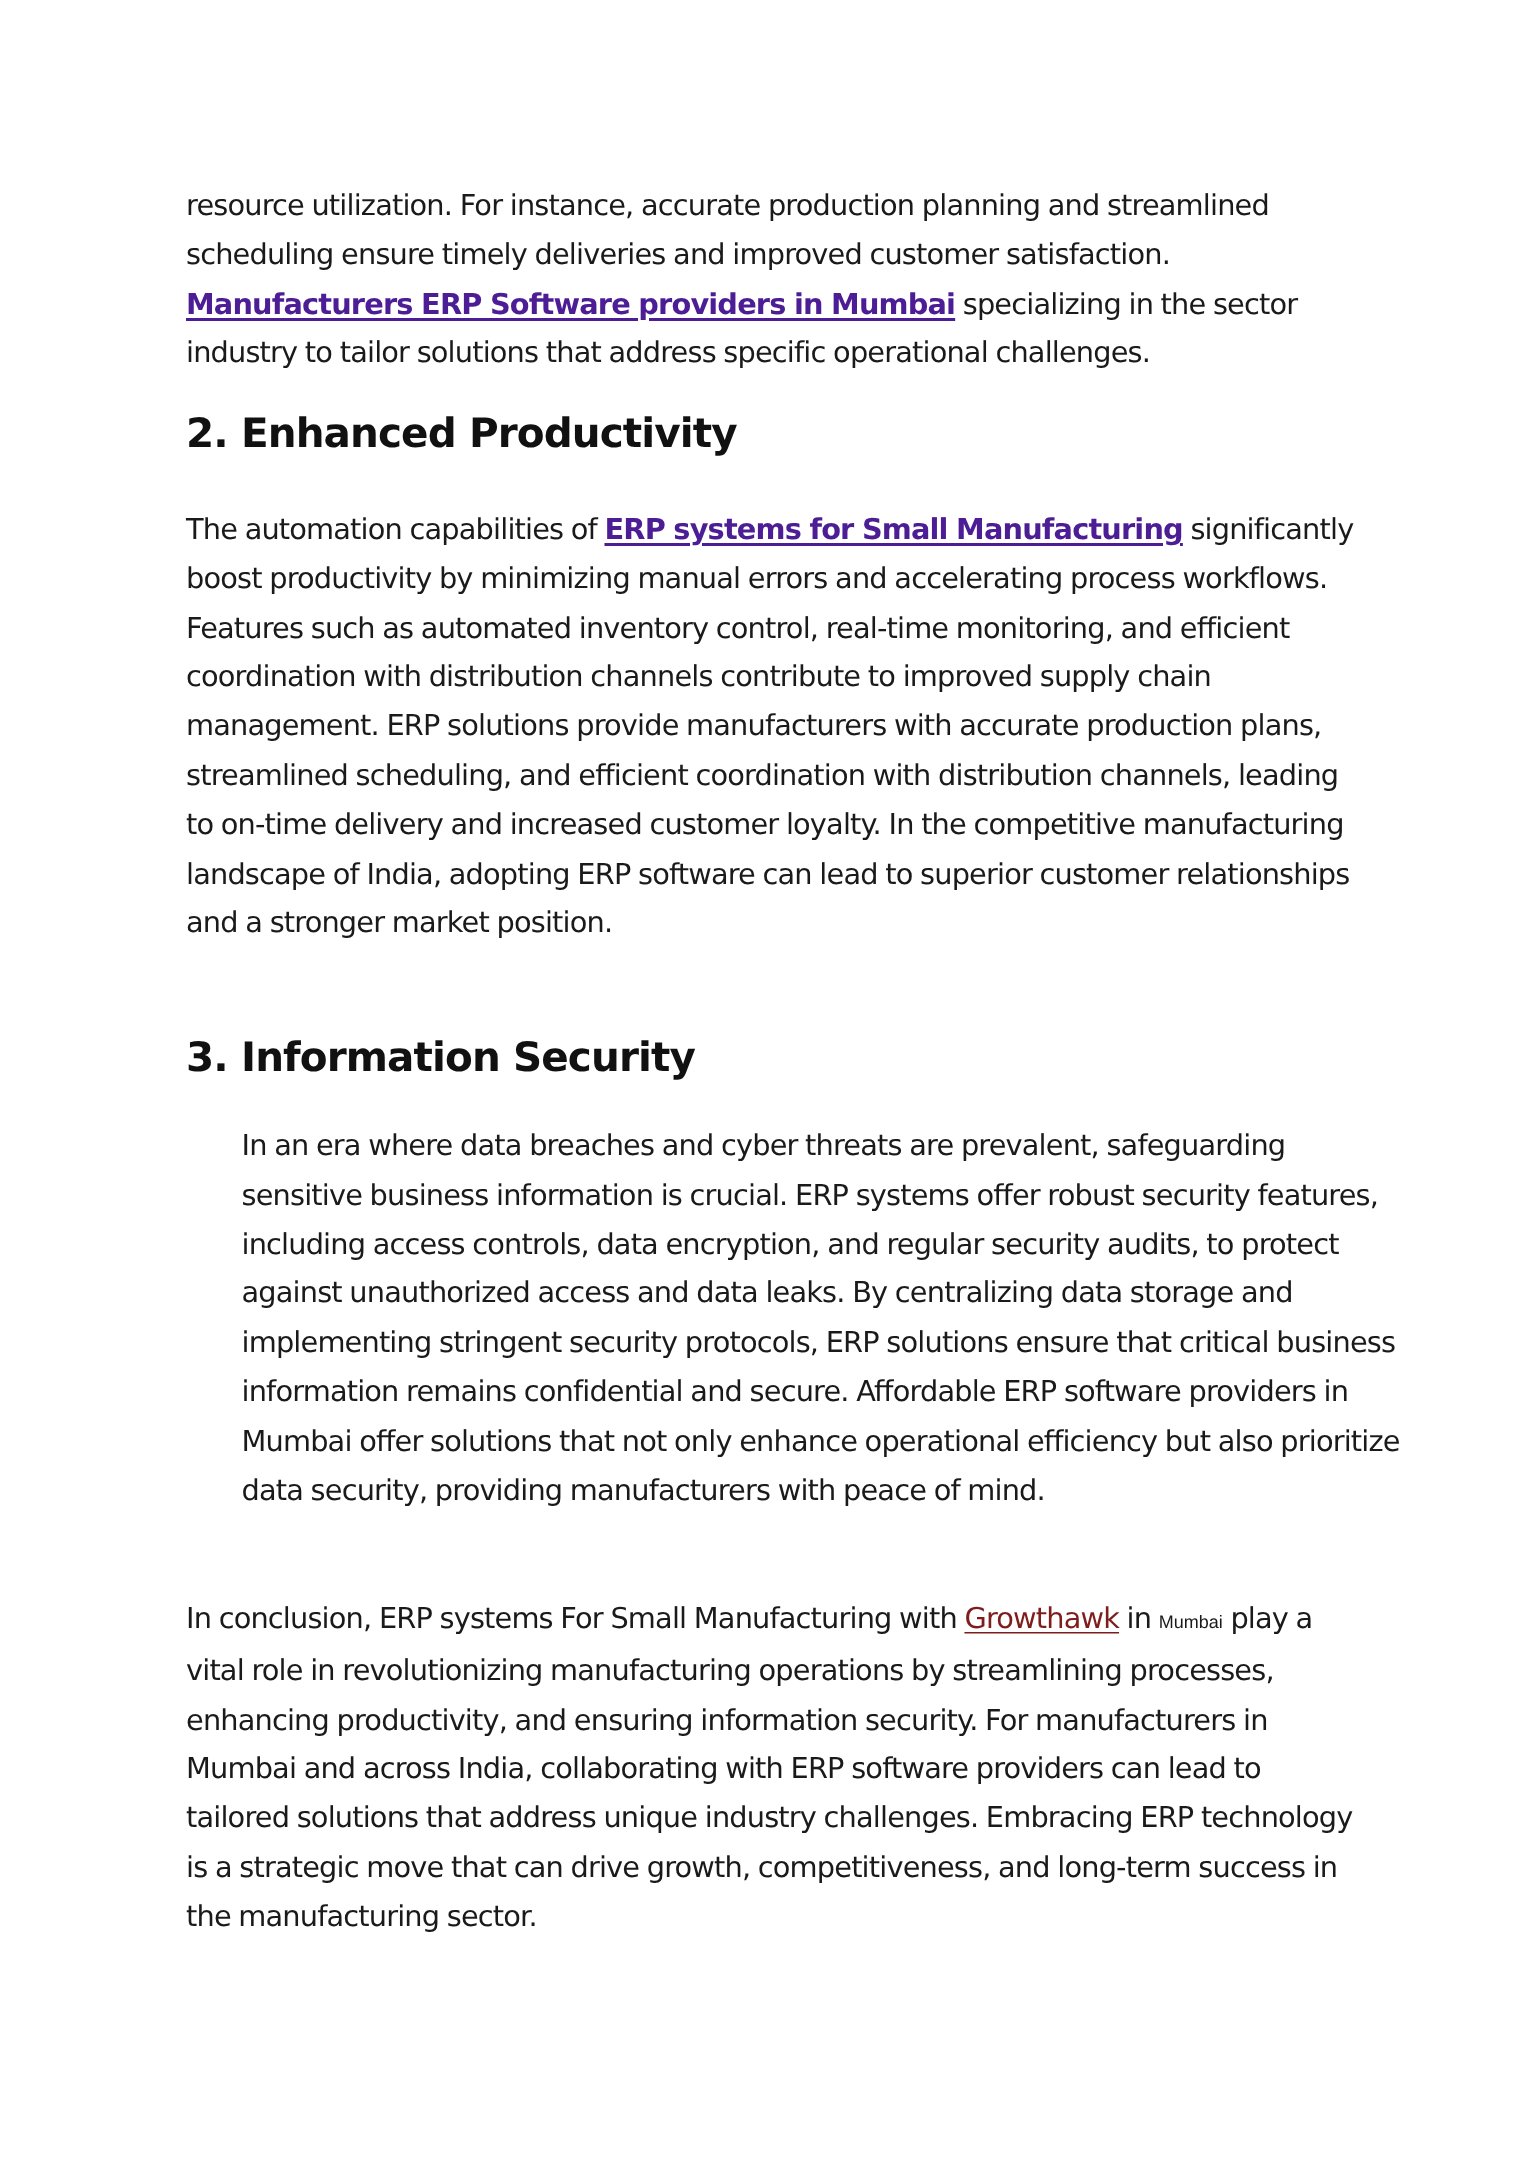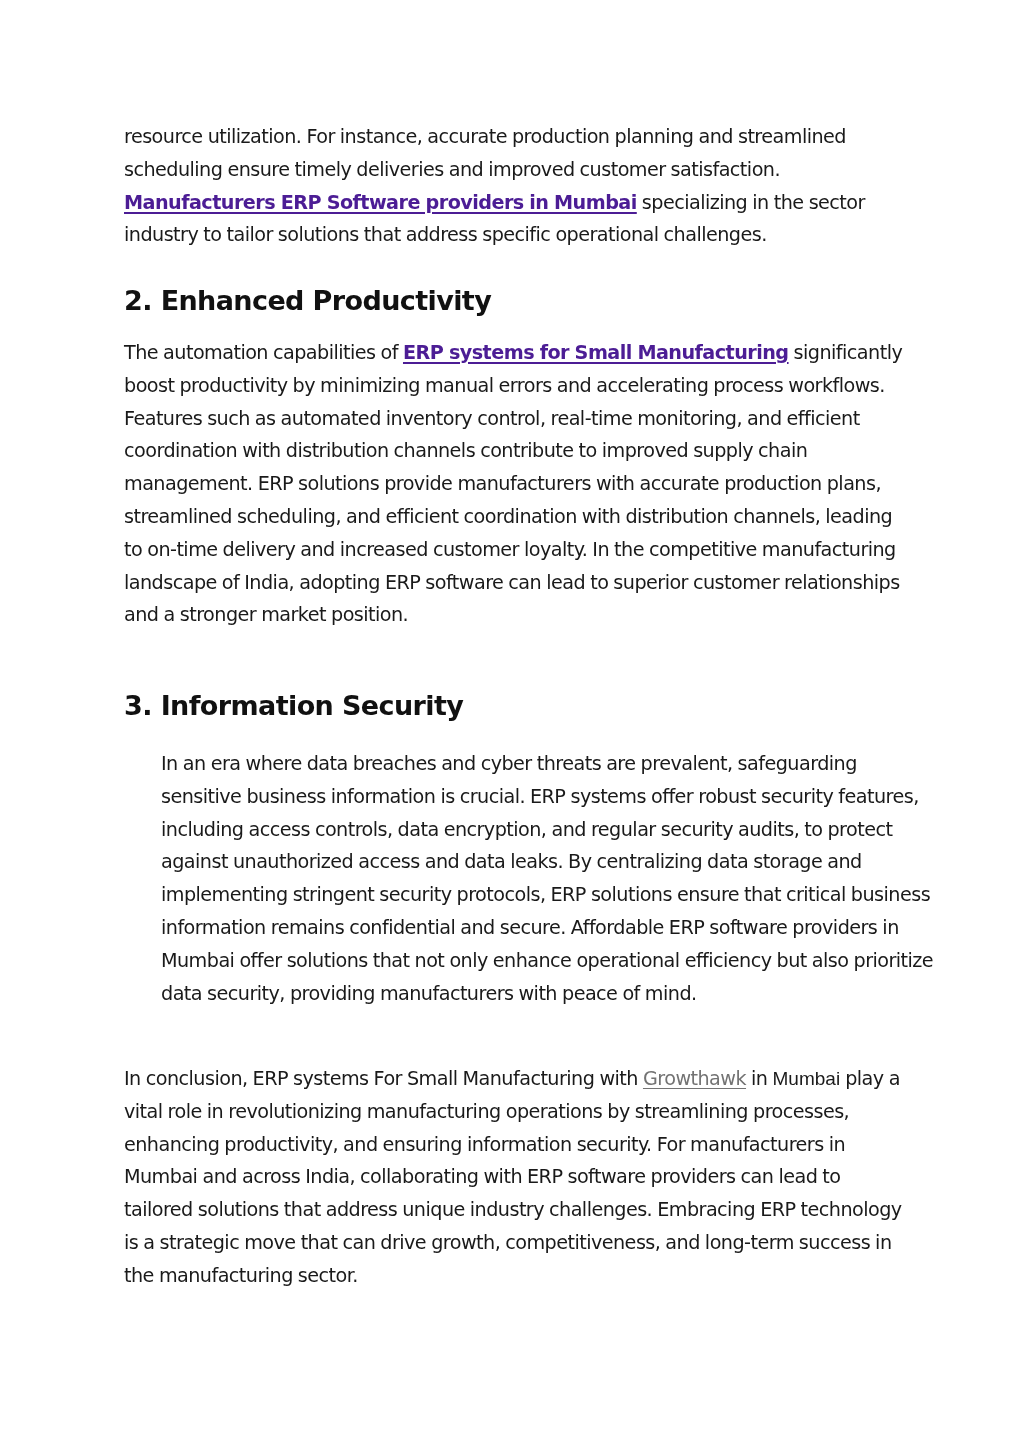--- a/index.html
+++ b/index.html
@@ -37,32 +37,32 @@
       color: #111111;
     }
     .link-bold {
       color: #4c1d95;
       font-weight: bold;
       text-decoration: underline;
       text-decoration-thickness: 2px;
       text-underline-offset: 3px;
     }
     .link-plain {
-      color: #737373;
+      color: #7f1d1d;
       text-decoration: underline;
       text-decoration-thickness: 1px;
       text-underline-offset: 3px;
     }
     .small-word {
       font-family: "Liberation Sans", sans-serif;
-      font-size: 19px;
+      font-size: 12px;
       letter-spacing: 0;
     }
     #para-1 { margin-bottom: 0; }
-    #heading-2 { position: absolute; top: 163px; left: 0; }
+    #heading-2 { position: absolute; top: 152px; left: 0; }
     #para-2 { position: absolute; top: 216px; left: 0; width: 780px; }
     #heading-3 { position: absolute; top: 568px; left: 0; }
     #para-3 { position: absolute; top: 627px; left: 0; width: 780px; margin-left: 37px; }
     #para-4 { position: absolute; top: 942px; left: 0; width: 780px; }
   </style>
 </head>
 <body>
 
 <div class="page">
 

